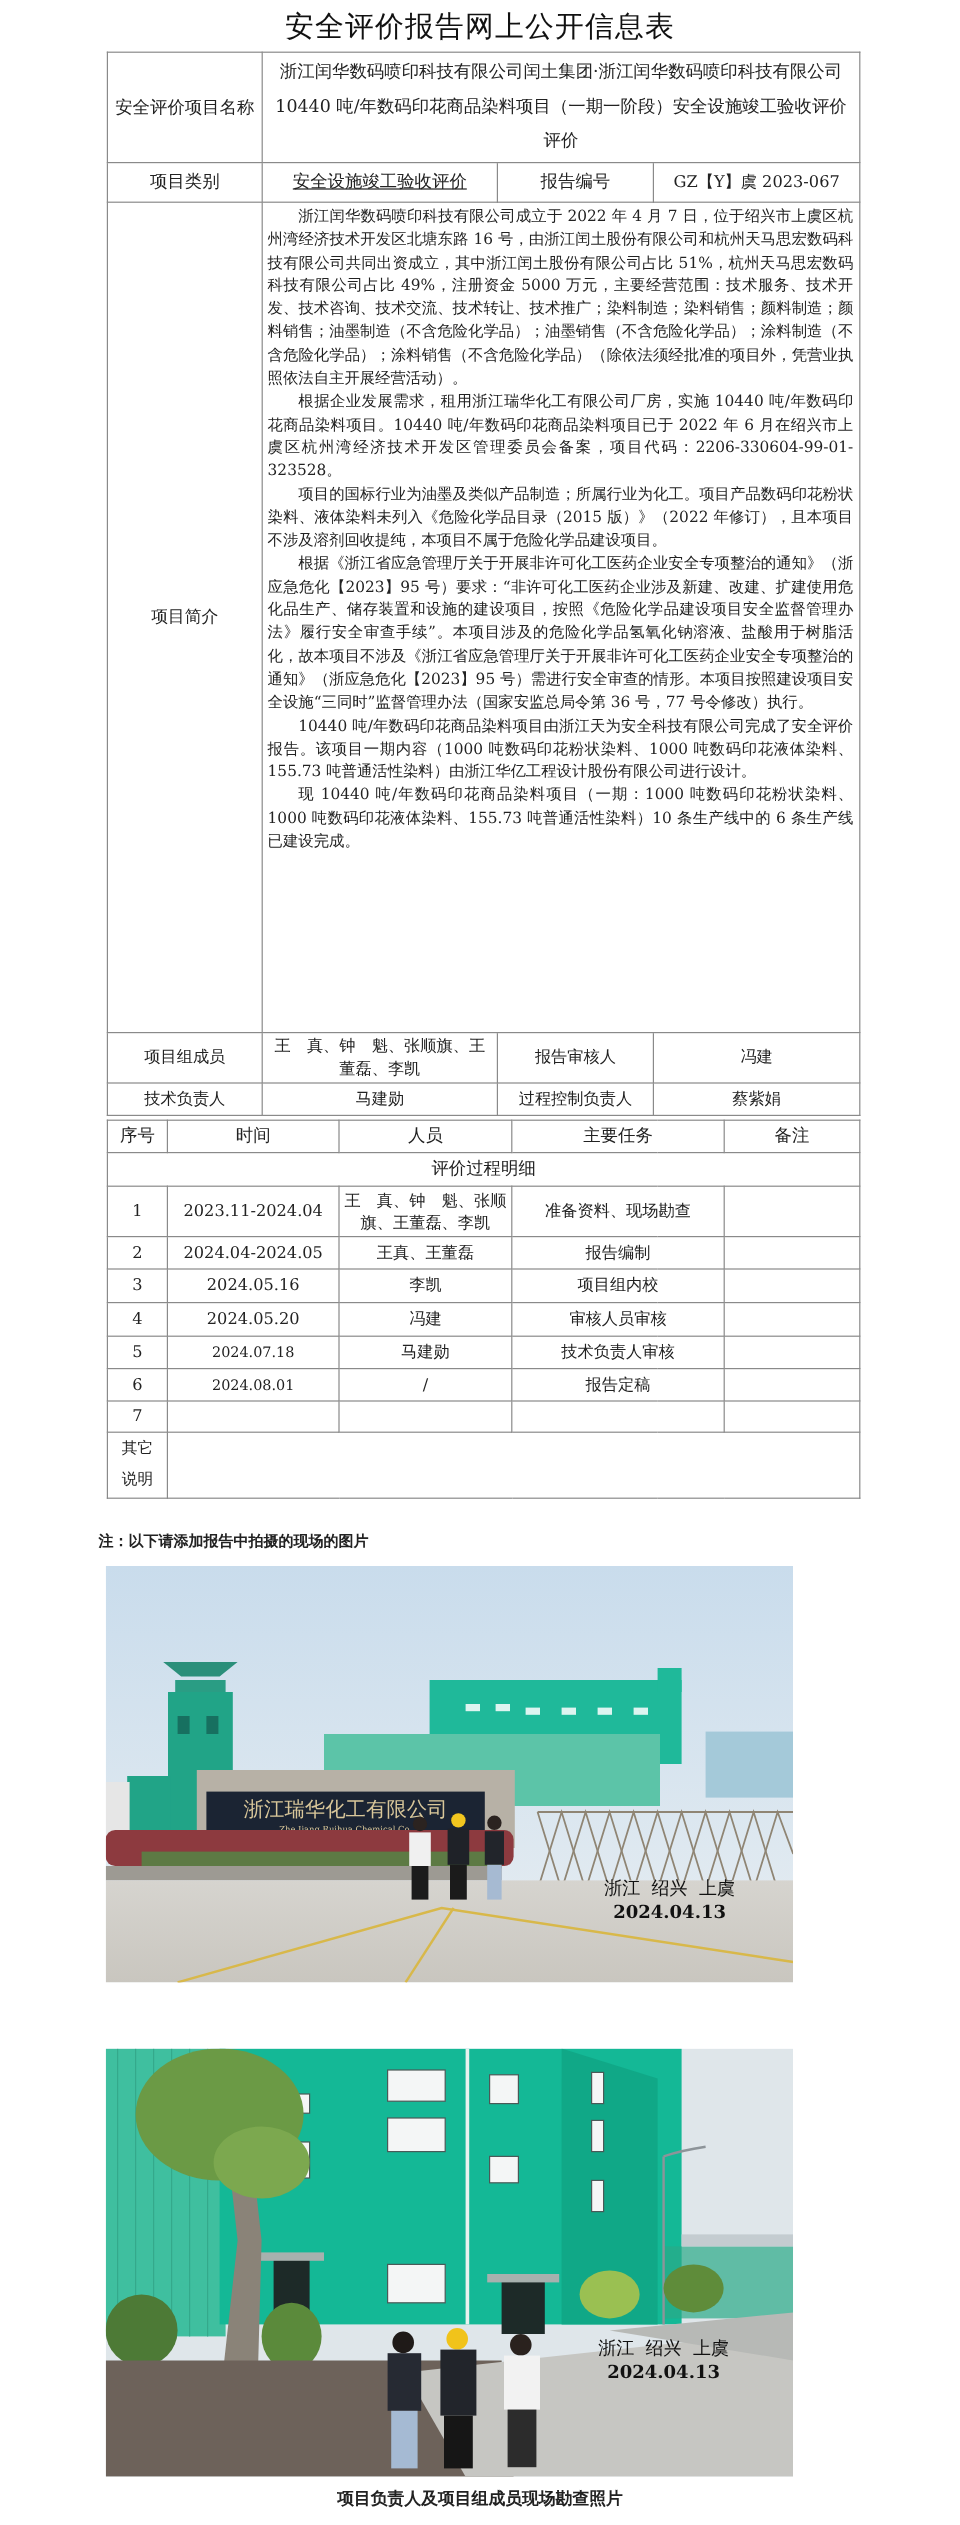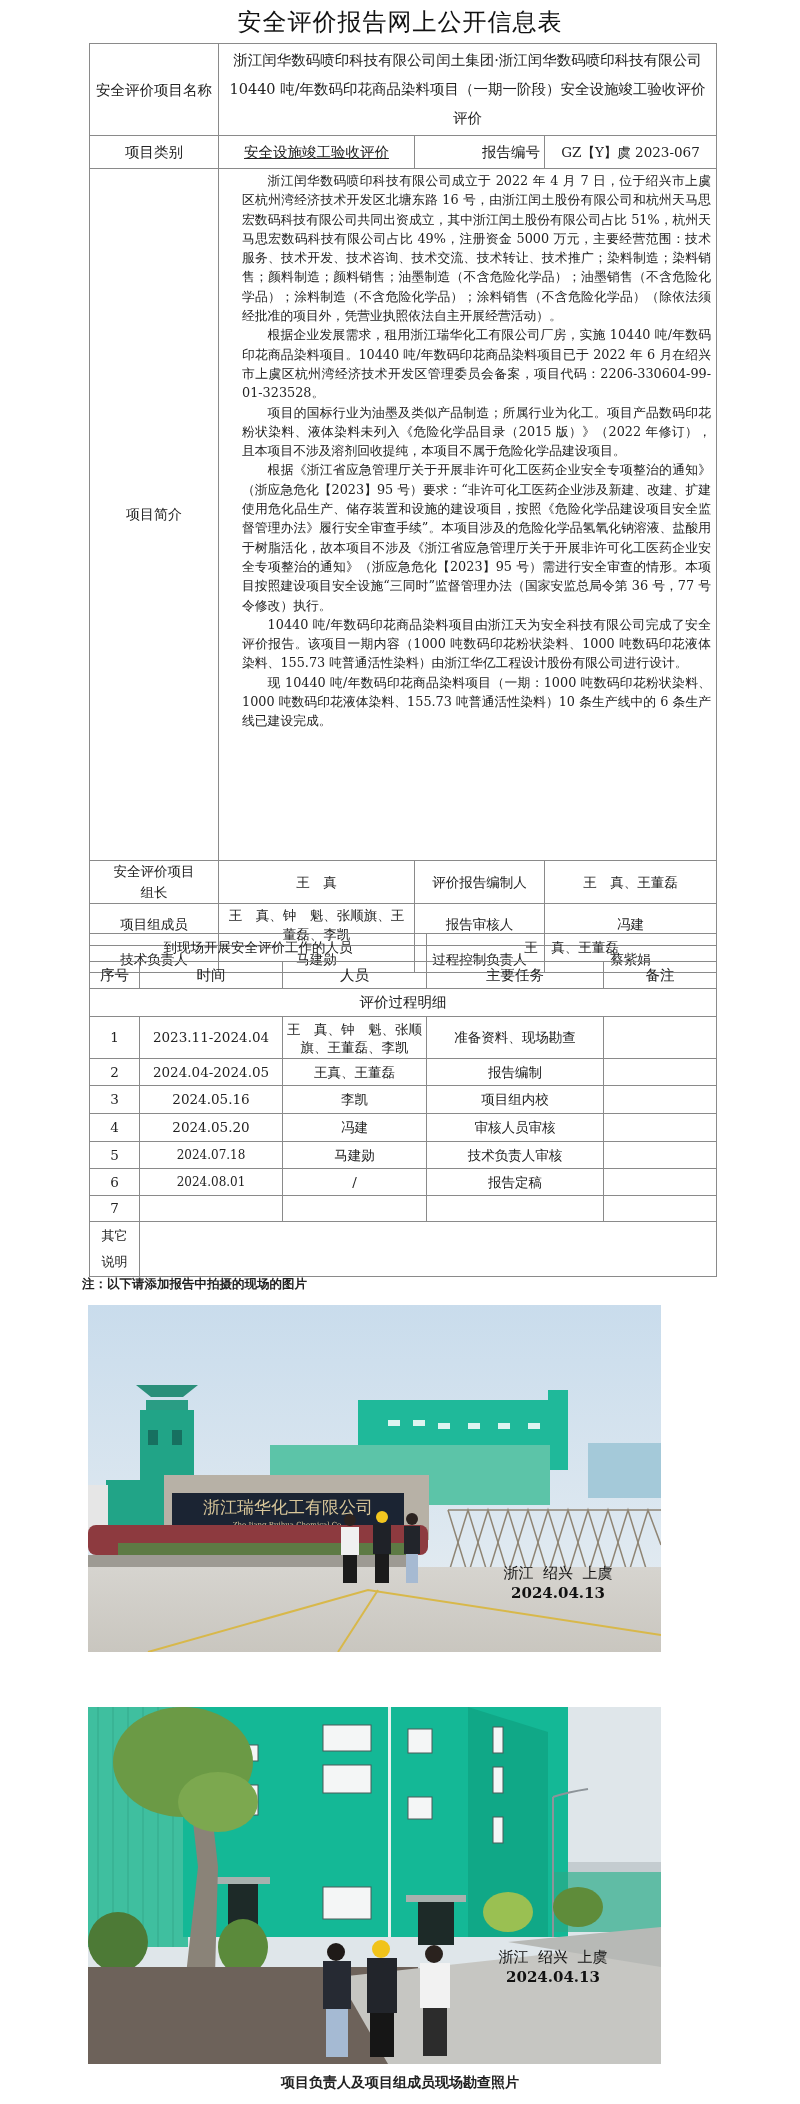--- a/index.html
+++ b/index.html
@@ -6,21 +6,21 @@
   body { width: 800px; height: 2104px; position: relative; overflow: hidden;
          font-family: "DejaVu Serif", "Liberation Serif", serif; color: #1a1a1a; }
   .title { position: absolute; top: 6px; left: 0; width: 800px; text-align: center;
            font-family: "DejaVu Sans", "Liberation Sans", sans-serif; font-size: 24px;
            letter-spacing: 1px; color: #111; }
   table { border-collapse: collapse; position: absolute; left: 89px; width: 627px; table-layout: fixed; }
   td { border: 1px solid #8a8a8a; text-align: center; vertical-align: middle;
        font-size: 13.5px; line-height: 21px; padding: 0 4px; color: #222; }
   #t1 { top: 43px; }
   #t1 .name-val { font-size: 14.5px; line-height: 29px; padding: 2px 6px; }
-  #t1 .intro-val { text-align: left; vertical-align: top; font-size: 12.8px; line-height: 19.3px; padding: 2px 5px 2px 23px; }
+  #t1 .intro-val { text-align: left; vertical-align: top; font-size: 12.8px; line-height: 19.3px; padding: 2px 5px 2px 4px; }
   #t1 .intro-val p { margin: 0; text-indent: 2em; text-align: justify; }
   #t2 { top: 933px; }
   .note { position: absolute; top: 1276px; left: 82px; font-size: 12.5px; font-weight: bold;
           font-family: "DejaVu Sans", "Liberation Sans", sans-serif; color: #222; }
   .photo { position: absolute; overflow: hidden; }
   .photo .stamp { position: absolute; text-align: center; font-weight: bold; color: #111;
                   font-family: "DejaVu Serif", "Liberation Serif", serif; font-size: 15px; line-height: 20px; }
   .caption { position: absolute; left: 0; width: 800px; text-align: center; font-weight: bold;
              font-family: "DejaVu Sans", "Liberation Sans", sans-serif; font-size: 14px; color: #222; }
 </style>
@@ -37,41 +37,35 @@
       <col style="width:172px">
   </colgroup>
   <tbody>
       <tr style="height:83px">
     <td style="font-size:14.5px;line-height:20px;">安全评价项目名称</td>
     <td colspan="3" class="name-val">浙江闰华数码喷印科技有限公司闰土集团·浙江闰华数码喷印科技有限公司 10440 吨/年数码印花商品染料项目（一期一阶段）安全设施竣工验收评价评价</td>
   </tr>
   <tr style="height:33px">
     <td style="font-size:14.5px;">项目类别</td>
     <td style="font-size:14.5px;text-decoration:underline;">安全设施竣工验收评价</td>
-    <td style="font-size:14.5px;width:60px;text-align:right;">报告编号</td>
+    <td style="font-size:14.5px;width:60px;">报告编号</td>
     <td style="font-size:13.5px;">GZ【Y】虞 2023-067</td>
   </tr>
   <tr style="height:692px">
     <td style="font-size:14px;">项目简介</td>
     <td colspan="3" class="intro-val">
       <p>浙江闰华数码喷印科技有限公司成立于 2022 年 4 月 7 日，位于绍兴市上虞区杭州湾经济技术开发区北塘东路 16 号，由浙江闰土股份有限公司和杭州天马思宏数码科技有限公司共同出资成立，其中浙江闰土股份有限公司占比 51%，杭州天马思宏数码科技有限公司占比 49%，注册资金 5000 万元，主要经营范围：技术服务、技术开发、技术咨询、技术交流、技术转让、技术推广；染料制造；染料销售；颜料制造；颜料销售；油墨制造（不含危险化学品）；油墨销售（不含危险化学品）；涂料制造（不含危险化学品）；涂料销售（不含危险化学品）（除依法须经批准的项目外，凭营业执照依法自主开展经营活动）。</p>
       <p>根据企业发展需求，租用浙江瑞华化工有限公司厂房，实施 10440 吨/年数码印花商品染料项目。10440 吨/年数码印花商品染料项目已于 2022 年 6 月在绍兴市上虞区杭州湾经济技术开发区管理委员会备案，项目代码：2206-330604-99-01-323528。</p>
       <p>项目的国标行业为油墨及类似产品制造；所属行业为化工。项目产品数码印花粉状染料、液体染料未列入《危险化学品目录（2015 版）》（2022 年修订），且本项目不涉及溶剂回收提纯，本项目不属于危险化学品建设项目。</p>
       <p>根据《浙江省应急管理厅关于开展非许可化工医药企业安全专项整治的通知》（浙应急危化【2023】95 号）要求：“非许可化工医药企业涉及新建、改建、扩建使用危化品生产、储存装置和设施的建设项目，按照《危险化学品建设项目安全监督管理办法》履行安全审查手续”。本项目涉及的危险化学品氢氧化钠溶液、盐酸用于树脂活化，故本项目不涉及《浙江省应急管理厅关于开展非许可化工医药企业安全专项整治的通知》（浙应急危化【2023】95 号）需进行安全审查的情形。本项目按照建设项目安全设施“三同时”监督管理办法（国家安监总局令第 36 号，77 号令修改）执行。</p>
       <p>10440 吨/年数码印花商品染料项目由浙江天为安全科技有限公司完成了安全评价报告。该项目一期内容（1000 吨数码印花粉状染料、1000 吨数码印花液体染料、155.73 吨普通活性染料）由浙江华亿工程设计股份有限公司进行设计。</p>
       <p>现 10440 吨/年数码印花商品染料项目（一期：1000 吨数码印花粉状染料、1000 吨数码印花液体染料、155.73 吨普通活性染料）10 条生产线中的 6 条生产线已建设完成。</p>
     </td>
   </tr>
   <tr style="height:42px">
-    <td style="padding:0 22px;">安全评价项目组长</td>
-    <td>王　真</td>
-    <td>评价报告编制人</td>
-    <td>王　真、王董磊</td>
-  </tr>
-  <tr style="height:42px">
     <td>项目组成员</td>
     <td style="line-height:19px;padding:0 6px;">王　真、钟　魁、张顺旗、王董磊、李凯</td>
     <td>报告审核人</td>
     <td>冯建</td>
   </tr>
   <tr style="height:27px">
     <td>技术负责人</td>
     <td>马建勋</td>
     <td>过程控制负责人</td>
     <td>蔡紫娟</td>
@@ -82,24 +76,20 @@
 <table id="t2">
   <colgroup>
     <col style="width:50px">
       <col style="width:143px">
       <col style="width:144px">
       <col style="width:121px">
       <col style="width:56px">
       <col style="width:113px">
   </colgroup>
   <tbody>
-      <tr style="height:28px">
-    <td colspan="3">到现场开展安全评价工作的人员</td>
-    <td colspan="3">王　真、王董磊</td>
-  </tr>
   <tr style="height:27px">
     <td style="font-size:14.5px;">序号</td>
     <td style="font-size:14.5px;">时间</td>
     <td style="font-size:14.5px;">人员</td>
     <td colspan="2" style="font-size:14.5px;">主要任务</td>
     <td style="font-size:14.5px;">备注</td>
   </tr>
   <tr style="height:28px">
     <td colspan="6" style="font-size:14.5px;">评价过程明细</td>
   </tr>

